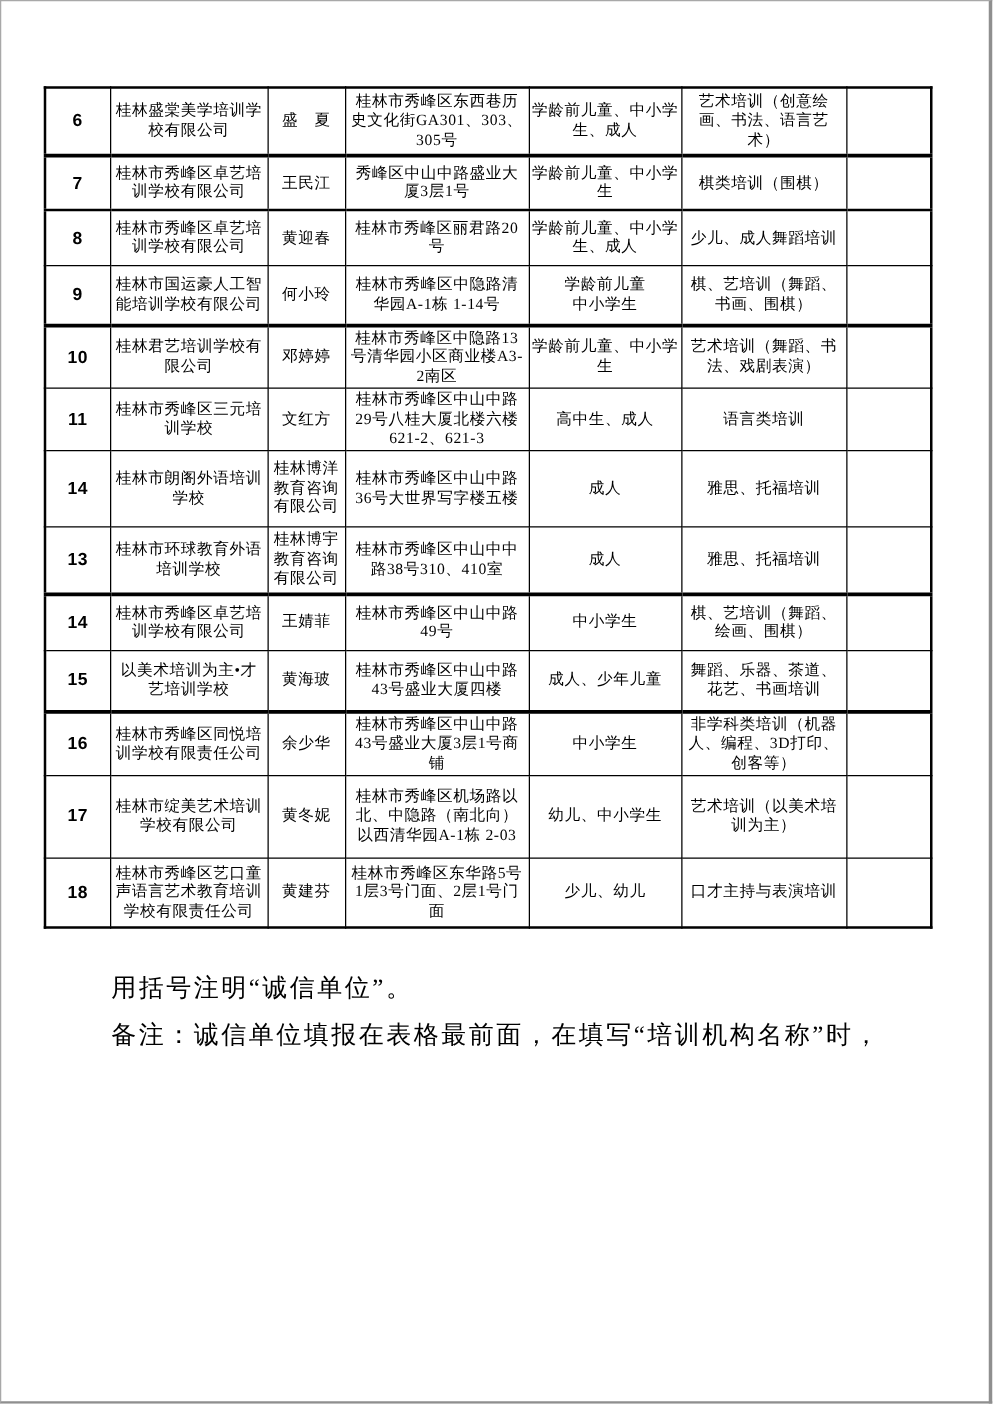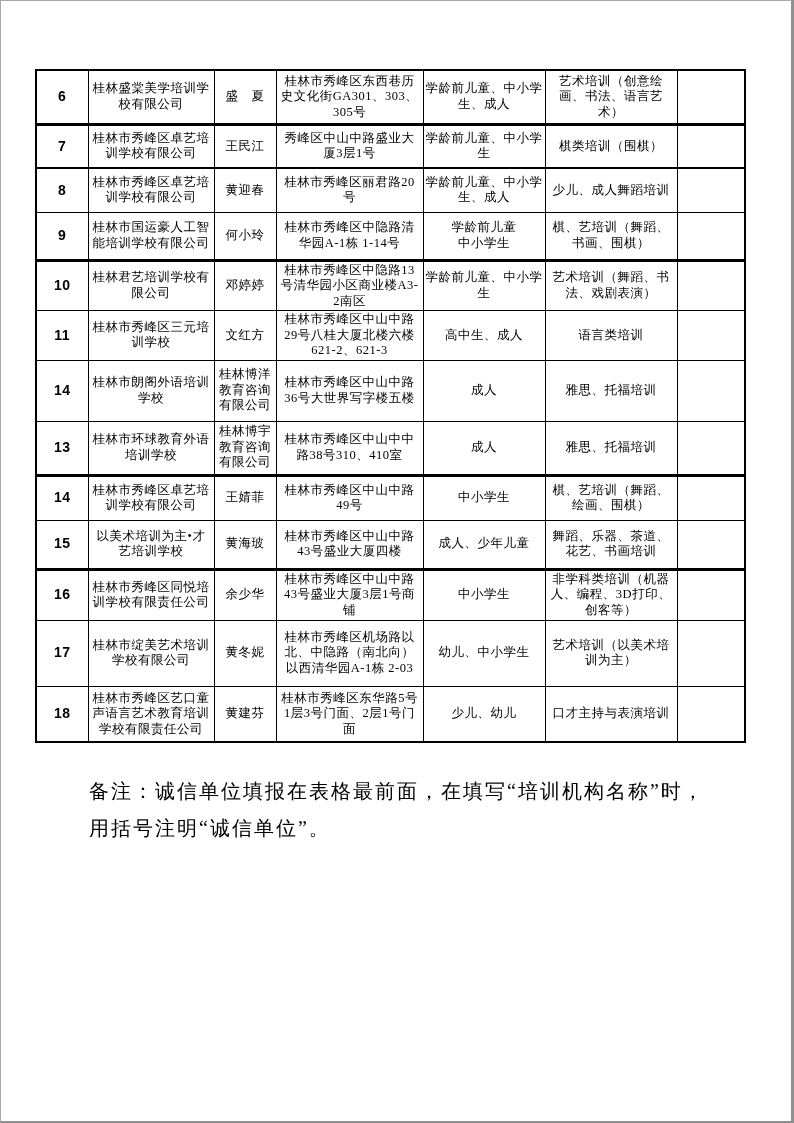--- a/index.html
+++ b/index.html
@@ -186,17 +186,17 @@
         <td>黄建芬</td>
         <td>桂林市秀峰区东华路5号1层3号门面、2层1号门面</td>
         <td class="c-aud">少儿、幼儿</td>
         <td>口才主持与表演培训</td>
         <td></td>
       </tr>
     </tbody>
   </table>
 
   <div class="note">
+    <div>用括号注明“诚信单位”。</div>
     <div>备注：诚信单位填报在表格最前面，在填写“培训机构名称”时，</div>
-    <div>用括号注明“诚信单位”。</div>
   </div>
 
 </div>
 
 </body></html>

